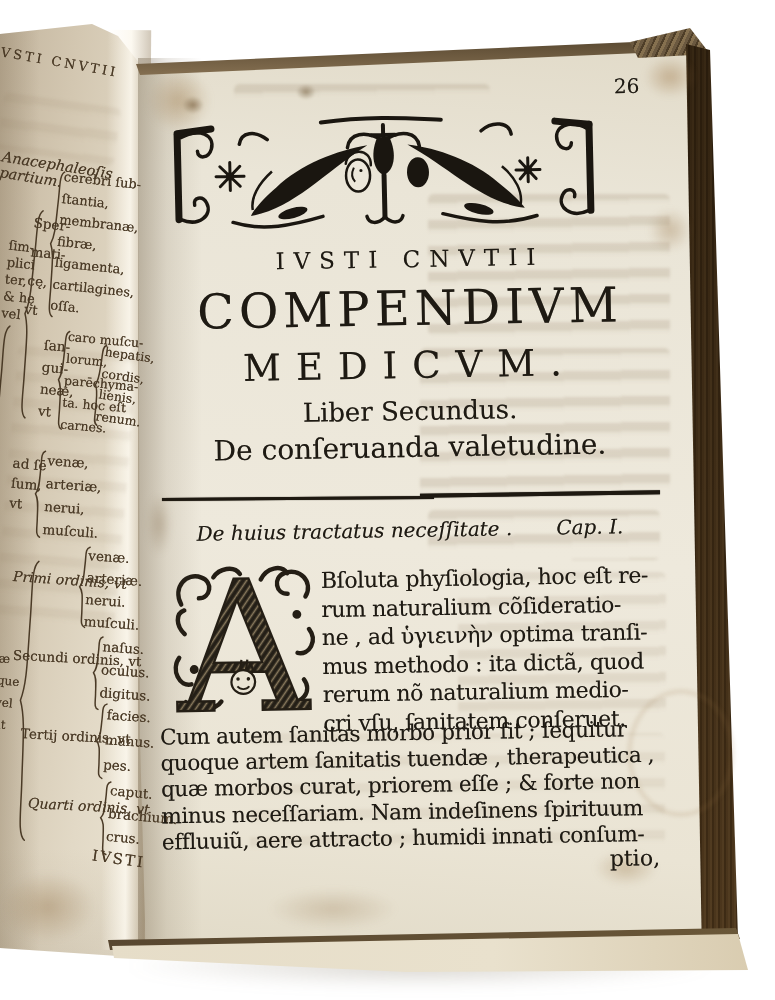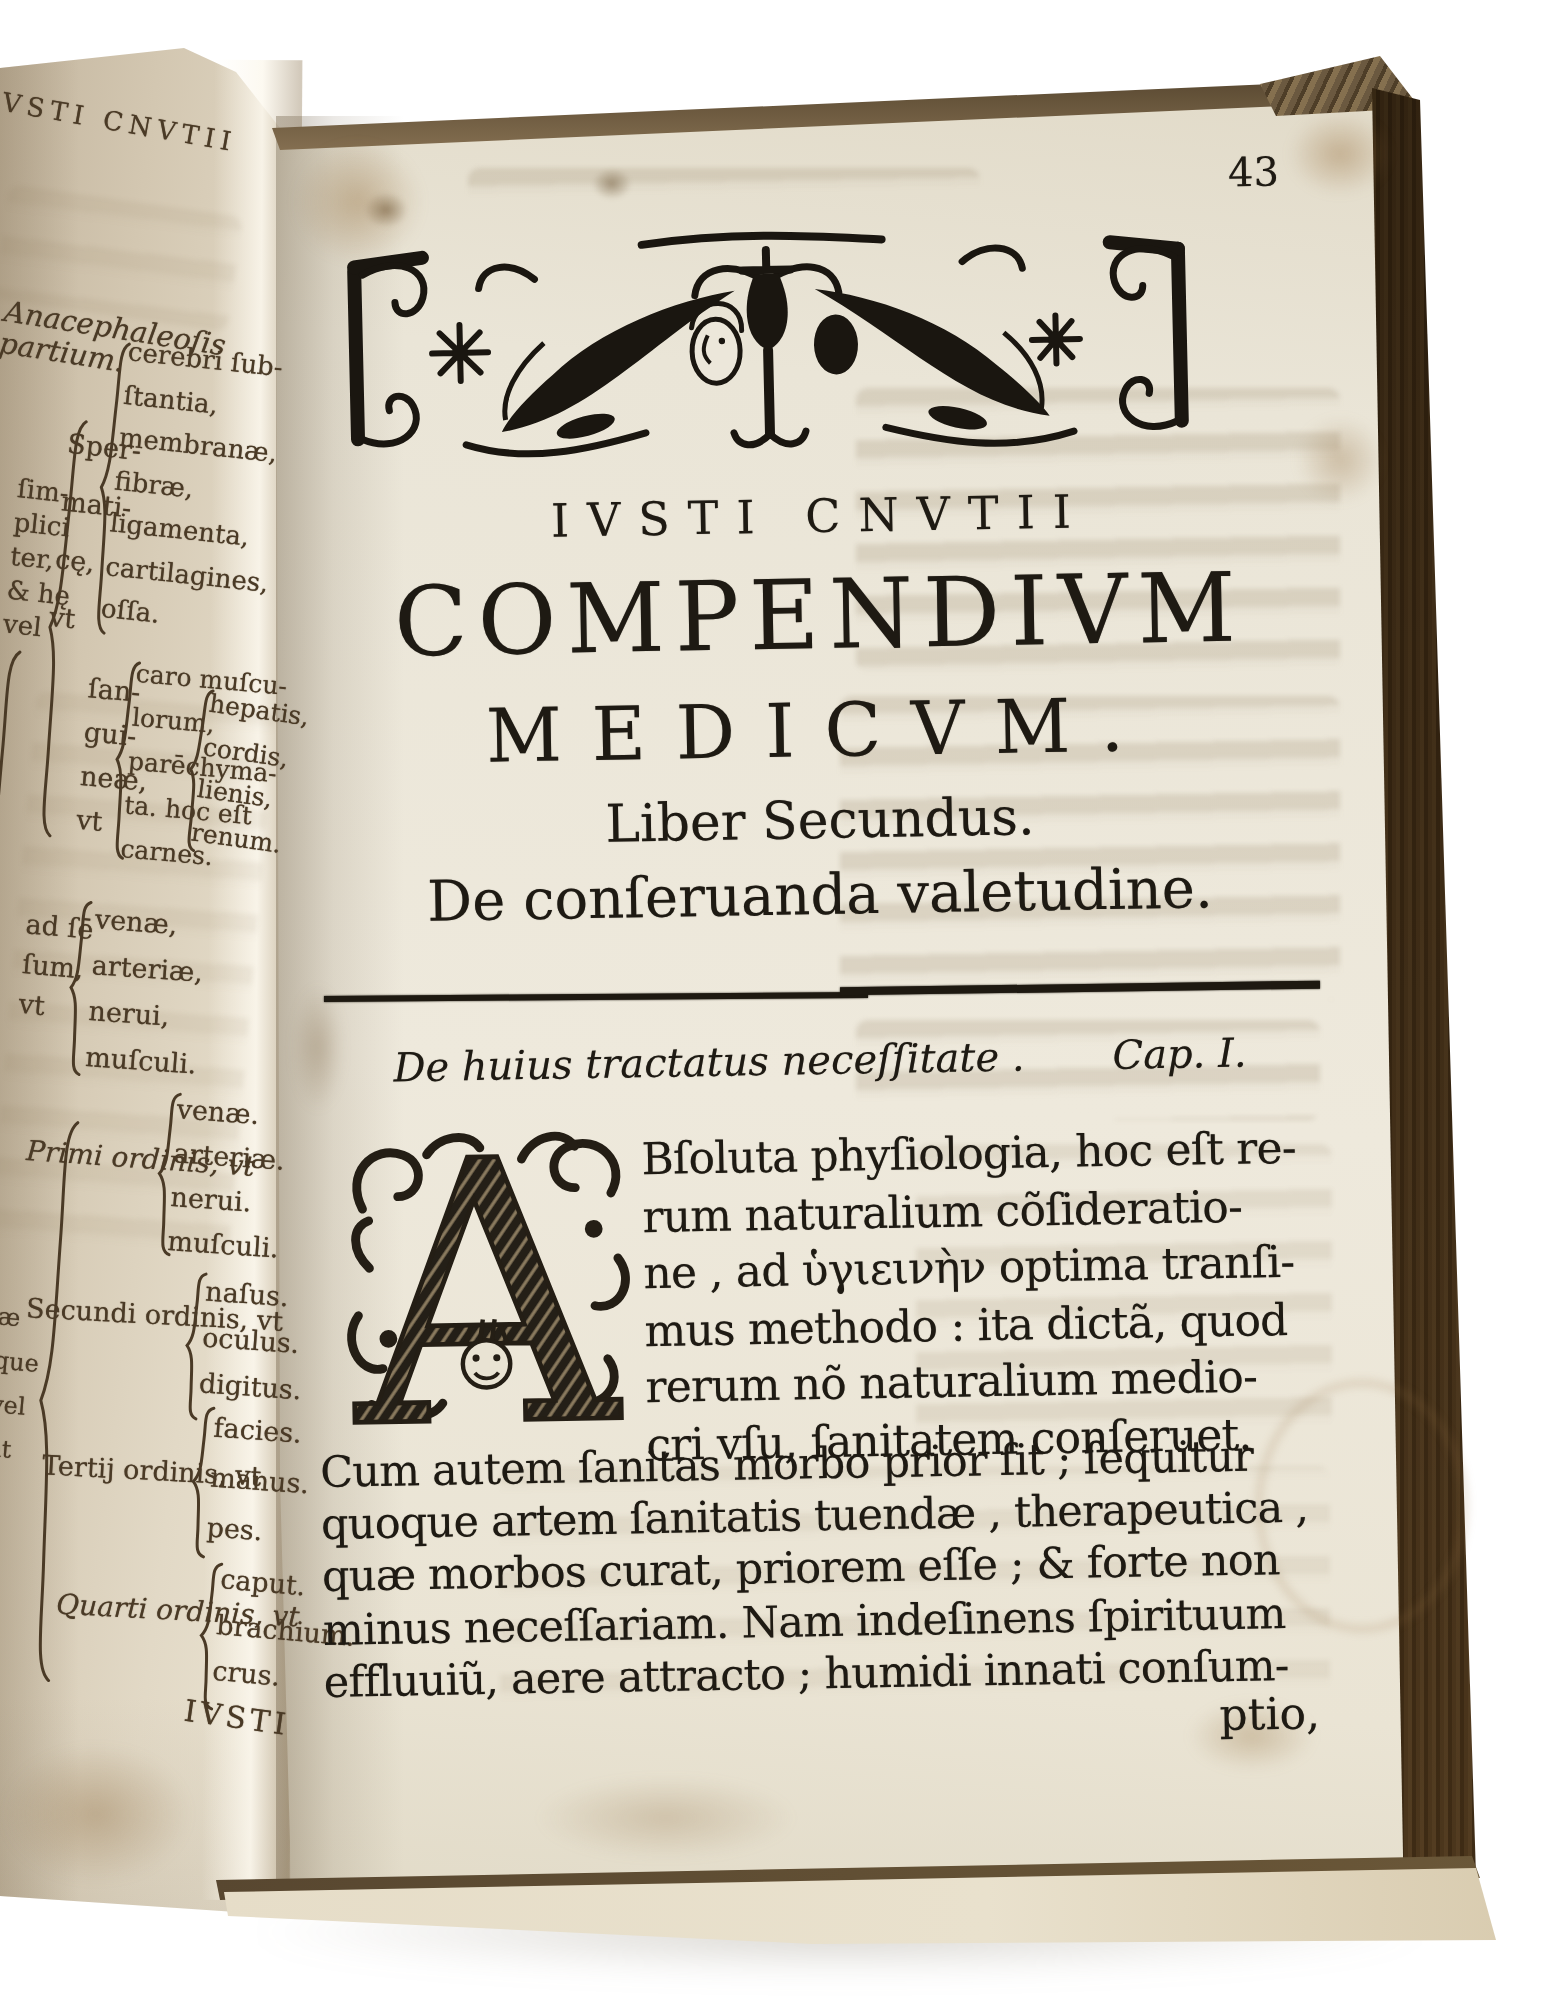--- a/index.html
+++ b/index.html
@@ -190,21 +190,21 @@
   <div class="lt" style="left:28px;top:798px;font-size:14px;font-style:italic;transform:rotate(3deg)">Quarti ordinis, vt</div>
   <div class="lt" style="left:108px;top:782px;font-size:13.5px;line-height:23px;transform:rotate(5deg)">caput.
 brachium.
 crus.</div>
   <div class="lt" style="left:-4px;top:648px;font-size:12px;line-height:22px;transform:rotate(5deg)">æ
 que
 vel
 nt</div>
   <div class="lt" style="left:92px;top:850px;font-size:15px;letter-spacing:2px;transform:rotate(8deg)">IVSTI</div>
 
-  <div class="rt r1" style="left:614px;top:74px;font-size:20px">43</div>
+  <div class="rt r1" style="left:614px;top:74px;font-size:20px">26</div>
 
   <svg style="position:absolute;left:172px;top:110px;width:424px;height:126px;transform:rotate(-1.3deg)" viewBox="0 0 424 124">
     <g stroke="#1a1610" stroke-width="3.5" fill="none" stroke-linecap="round">
       <path d="M6,20 L6,104" stroke-width="7"></path>
       <path d="M6,18 L40,14" stroke-width="7"></path>
       <path d="M8,104 C26,112 40,100 34,88 C30,80 20,82 22,90"></path>
       <path d="M10,22 C28,12 44,20 40,34 C37,44 26,44 26,36"></path>
       <path d="M418,18 L418,104" stroke-width="7"></path>
       <path d="M384,14 L418,18" stroke-width="7"></path>
       <path d="M416,104 C398,112 384,100 390,88 C394,80 404,82 402,90"></path>

